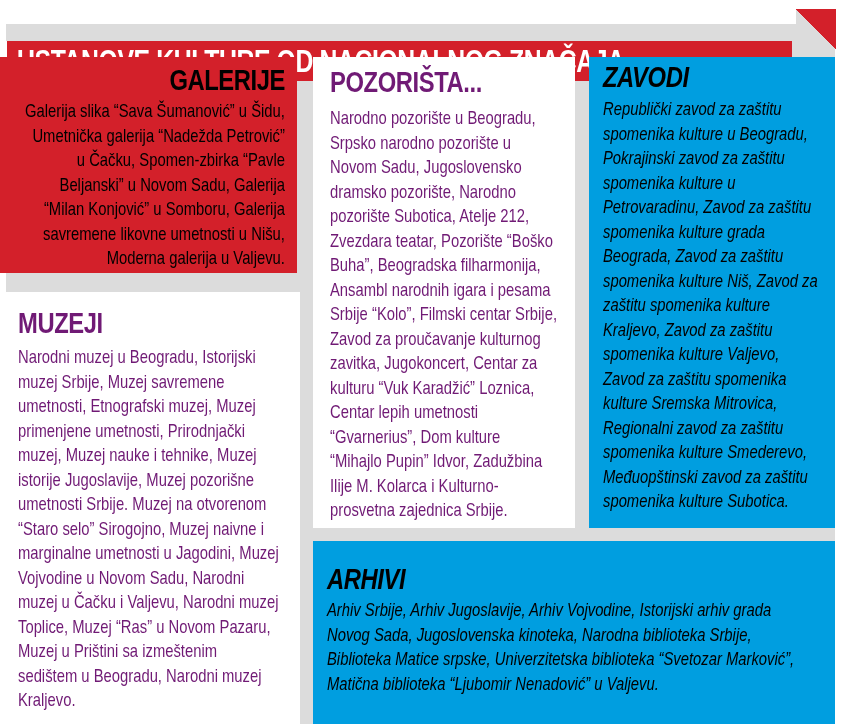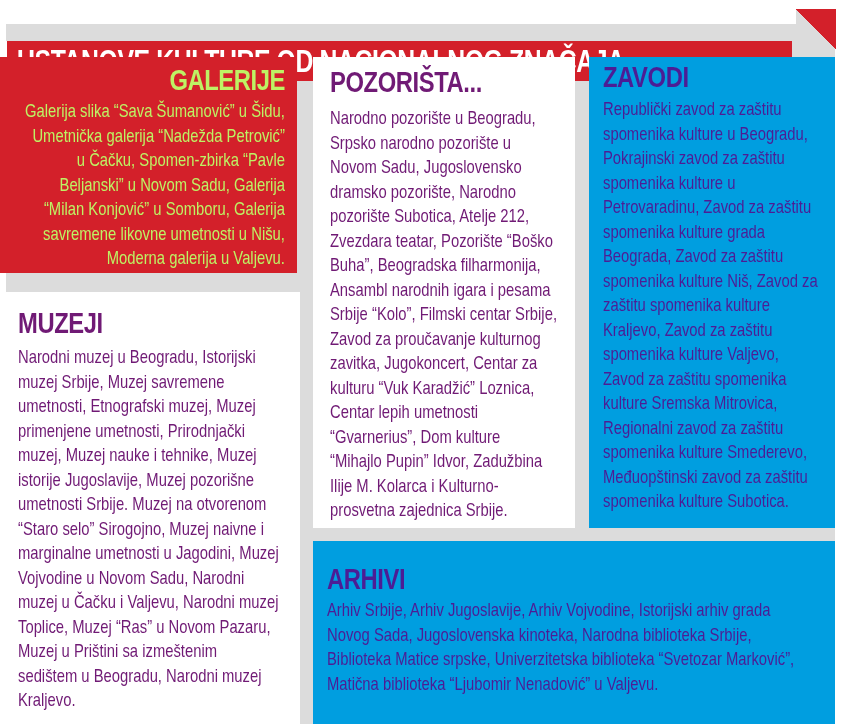--- a/index.html
+++ b/index.html
@@ -3,23 +3,23 @@
 <meta charset="utf-8">
 <style>
   * { margin:0; padding:0; box-sizing:border-box; }
   html, body { width:850px; height:724px; background:#ffffff; overflow:hidden; }
   body { position:relative; font-family:"Liberation Sans", sans-serif; }
   .bg { position:absolute; left:6px; top:24px; width:829px; height:700px; background:#dcdcdc; }
   .hdr { position:absolute; left:5px; top:9px; width:787px; height:40px; background:#d3202a; border-left:2px solid #fff;margin-top:32px; }
   .hdr-title { position:absolute; left:10px; top:3px; color:#fff; font-weight:bold; font-size:31px; letter-spacing:-0.5px; white-space:nowrap; transform:scaleX(0.80); transform-origin:left top; line-height:36px; }
   .corner-fix { position:absolute; left:796px; top:9px; width:40px; height:40px; background:linear-gradient(to top right, #dcdcdc 49%, #d3202a 50%); }
   .panel { position:absolute; }
-  .red { background:#d3202a; color:#bef264; }
+  .red { background:#d3202a; color:#000000; }
   .white { background:#fff; color:#701a75; }
-  .blue { background:#009ee0; color:#4c1d95; }
+  .blue { background:#009ee0; color:#000000;font-style:italic; }
   .ptitle { font-weight:bold; font-size:29px; line-height:34px; white-space:nowrap; letter-spacing:-0.5px; transform:scaleX(0.82); }
   .pbody { font-size:18.5px; line-height:24.5px; white-space:pre; transform:scaleX(0.80); }
   .left { transform-origin:left top; }
   .right { transform-origin:right top; text-align:right; }
   #galerije { left:0; top:57px; width:297px; height:216px; }
   #galerije .ptitle { position:absolute; right:12px; top:6px; }
   #galerije .pbody { position:absolute; right:12px; top:42px; }
   #muzeji { left:6px; top:292px; width:294px; height:472px; }
   #muzeji .ptitle { position:absolute; left:12px; top:14px; }
   #muzeji .pbody { position:absolute; left:12px; top:53px; }

